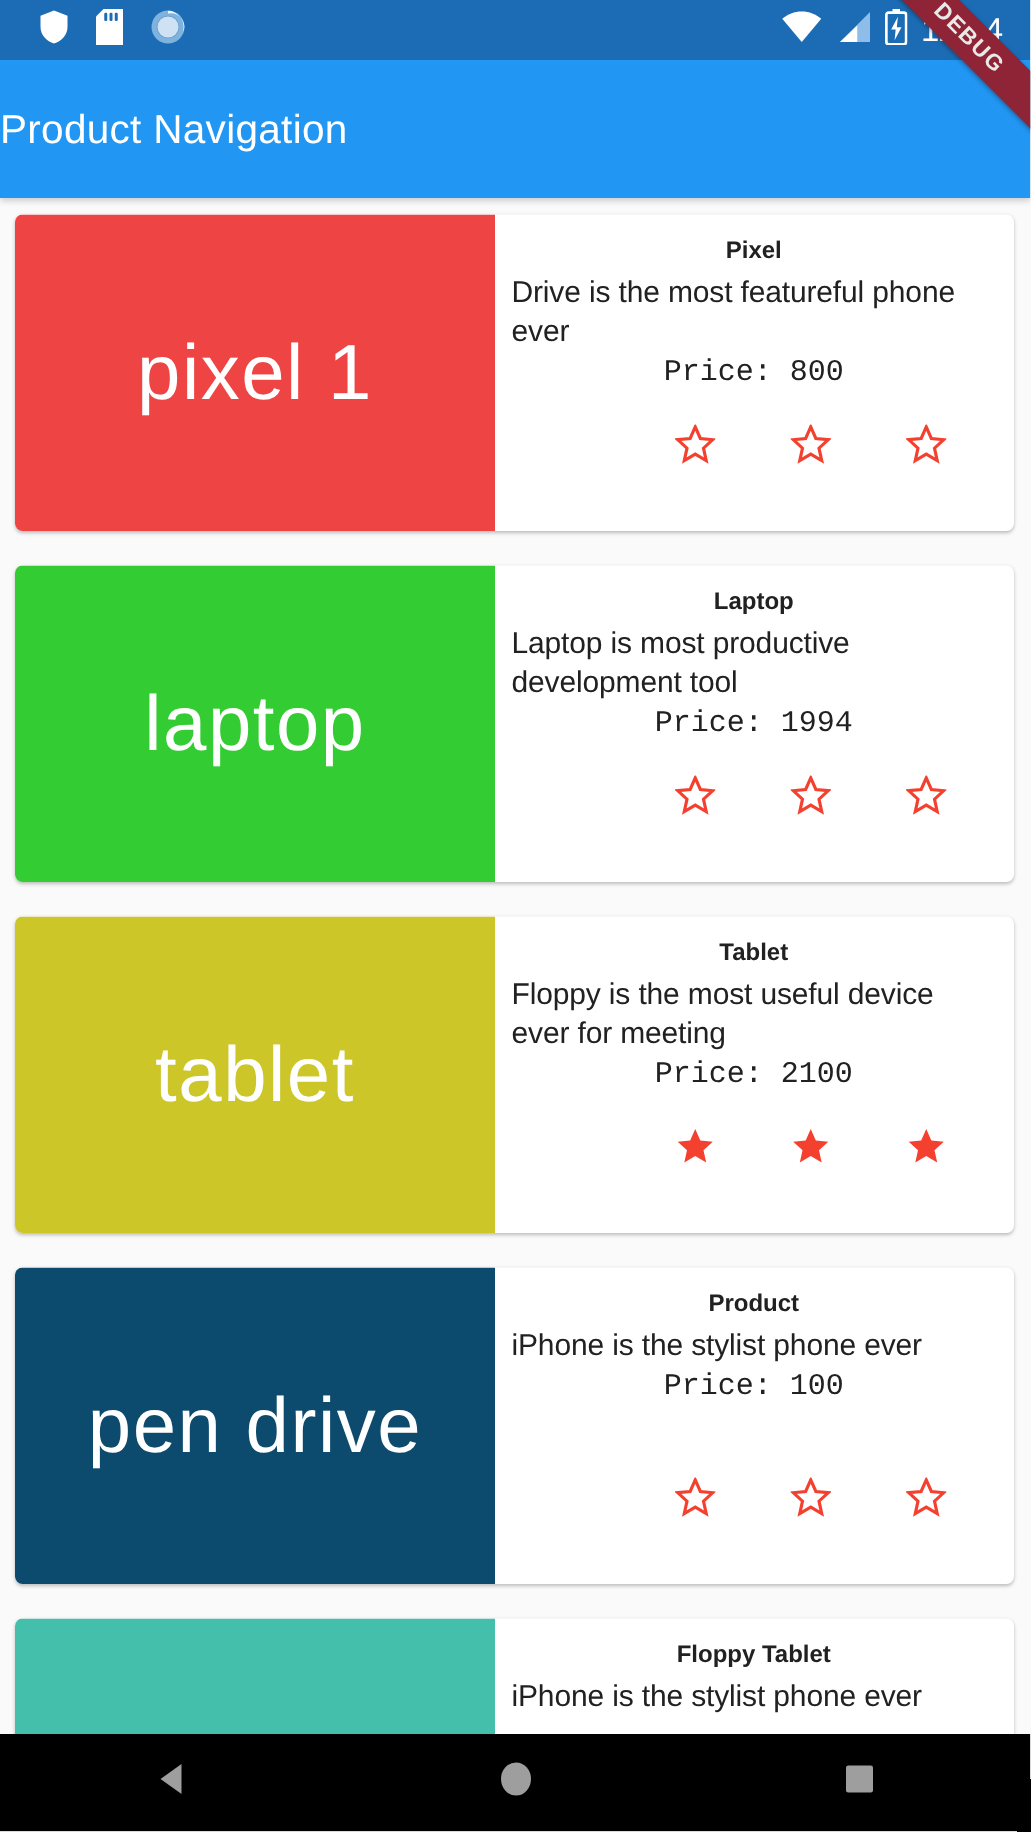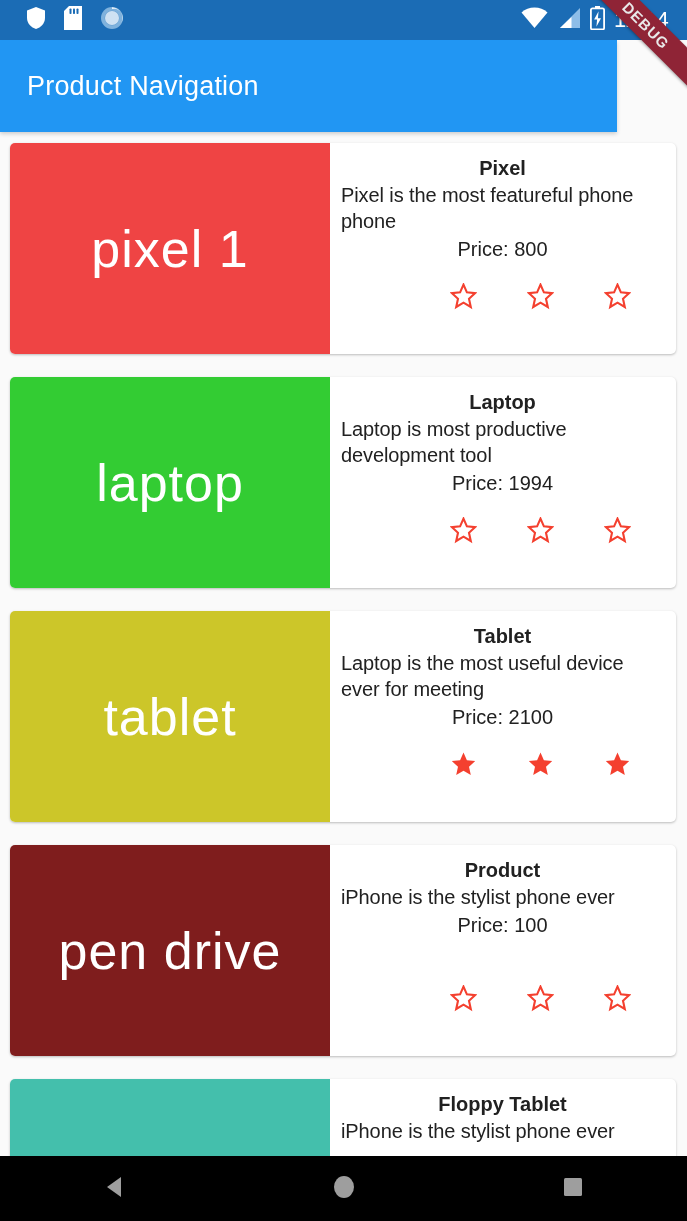--- a/index.html
+++ b/index.html
@@ -26,23 +26,23 @@
     top:12px; right:-34px; width:150px;
     background:#8f2436; color:#e9e9e9;
     transform:rotate(45deg);
     text-align:center; font-size:15px; font-weight:bold;
     letter-spacing:1px; padding:5px 0;
     box-shadow:0 1px 3px rgba(0,0,0,.35);
   }
 
   
   .app-bar {
-    position:absolute; top:40px; left:0; width:617px; height:92px;
+    position:absolute; top:40px; left:0; width:687px; height:92px;
     background:#2196f3; display:flex; align-items:center;
-    padding-left:27px; z-index:30;
+    z-index:30;
     box-shadow:0 2px 4px rgba(0,0,0,.18);
   }
   .app-bar-title { color:#fff; font-size:27px; font-weight:500; letter-spacing:.2px; }
 
   
   .list {
     position:absolute; top:132px; left:0; width:687px; height:1024px;
     overflow:hidden; background:#fafafa; padding-top:11px;
   }
   .card {
@@ -57,29 +57,29 @@
   }
   .card-image-label {
     color:#ffffff; font-size:52px; font-weight:300;
     letter-spacing:1px; white-space:nowrap;
   }
   .card-body {
     flex:1; position:relative; padding:12px 12px 0 11px;
     display:flex; flex-direction:column;
   }
   .card-title {
-    font-size:20px; font-weight:bold; color:#212121;
+    font-size:16px; font-weight:bold; color:#212121;
     text-align:center; line-height:26px; margin-bottom:1px;
   }
   .card-desc {
     font-size:20px; color:#212121; text-align:left;
     line-height:26px; letter-spacing:-.1px;
   }
   .card-price {
-    font-size:20px; color:#212121; text-align:center; line-height:30px;
+    font-size:20px; color:#212121; text-align:center; line-height:30px;font-family:Liberation Mono, monospace;
   }
   .card-stars {
     position:absolute; left:0; right:12px; bottom:44px;
     display:flex; justify-content:flex-end; gap:50px; padding-right:33px;
   }
   .star { width:27px; height:27px; display:block; }
 
   
   .nav-bar {
     position:absolute; bottom:0; left:0; width:687px; height:65px;
@@ -146,21 +146,21 @@
     <span class="app-bar-title">Product Navigation</span>
   </div>
 
   <div class="list">
       <div class="card">
         <div class="card-image" style="background: #ef4444;">
           <span class="card-image-label">pixel 1</span>
         </div>
         <div class="card-body">
           <div class="card-title">Pixel</div>
-          <div class="card-desc">Pixel is the most featureful phone phone</div>
+          <div class="card-desc">Drive is the most featureful phone ever</div>
           <div class="card-price">Price: 800</div>
           <div class="card-stars">
             <span>
               <svg class="star" viewBox="0 0 27 27">
                 <path d="M13.5 1.6 L16.9 9.3 L25.2 10.1 L19 15.8 L20.8 24 L13.5 19.7 L6.2 24 L8 15.8 L1.8 10.1 L10.1 9.3 Z" fill="none" stroke="#f4402f" stroke-width="2.1" stroke-linejoin="miter"></path>
               </svg>
             </span>
             <span>
               <svg class="star" viewBox="0 0 27 27">
                 <path d="M13.5 1.6 L16.9 9.3 L25.2 10.1 L19 15.8 L20.8 24 L13.5 19.7 L6.2 24 L8 15.8 L1.8 10.1 L10.1 9.3 Z" fill="none" stroke="#f4402f" stroke-width="2.1" stroke-linejoin="miter"></path>
@@ -200,21 +200,21 @@
             </span>
           </div>
         </div>
       </div>
       <div class="card">
         <div class="card-image" style="background: rgb(204, 198, 41);">
           <span class="card-image-label">tablet</span>
         </div>
         <div class="card-body">
           <div class="card-title">Tablet</div>
-          <div class="card-desc">Laptop is the most useful device ever for meeting</div>
+          <div class="card-desc">Floppy is the most useful device ever for meeting</div>
           <div class="card-price">Price: 2100</div>
           <div class="card-stars">
             <span>
               <svg class="star" viewBox="0 0 27 27">
                 <path d="M13.5 1.6 L16.9 9.3 L25.2 10.1 L19 15.8 L20.8 24 L13.5 19.7 L6.2 24 L8 15.8 L1.8 10.1 L10.1 9.3 Z" fill="#f4402f"></path>
               </svg>
             </span>
             <span>
               <svg class="star" viewBox="0 0 27 27">
                 <path d="M13.5 1.6 L16.9 9.3 L25.2 10.1 L19 15.8 L20.8 24 L13.5 19.7 L6.2 24 L8 15.8 L1.8 10.1 L10.1 9.3 Z" fill="#f4402f"></path>
@@ -222,21 +222,21 @@
             </span>
             <span>
               <svg class="star" viewBox="0 0 27 27">
                 <path d="M13.5 1.6 L16.9 9.3 L25.2 10.1 L19 15.8 L20.8 24 L13.5 19.7 L6.2 24 L8 15.8 L1.8 10.1 L10.1 9.3 Z" fill="#f4402f"></path>
               </svg>
             </span>
           </div>
         </div>
       </div>
       <div class="card">
-        <div class="card-image" style="background: #7f1d1d;">
+        <div class="card-image" style="background: #0c4a6e;">
           <span class="card-image-label">pen drive</span>
         </div>
         <div class="card-body">
           <div class="card-title">Product</div>
           <div class="card-desc">iPhone is the stylist phone ever</div>
           <div class="card-price">Price: 100</div>
           <div class="card-stars">
             <span>
               <svg class="star" viewBox="0 0 27 27">
                 <path d="M13.5 1.6 L16.9 9.3 L25.2 10.1 L19 15.8 L20.8 24 L13.5 19.7 L6.2 24 L8 15.8 L1.8 10.1 L10.1 9.3 Z" fill="none" stroke="#f4402f" stroke-width="2.1" stroke-linejoin="miter"></path>

